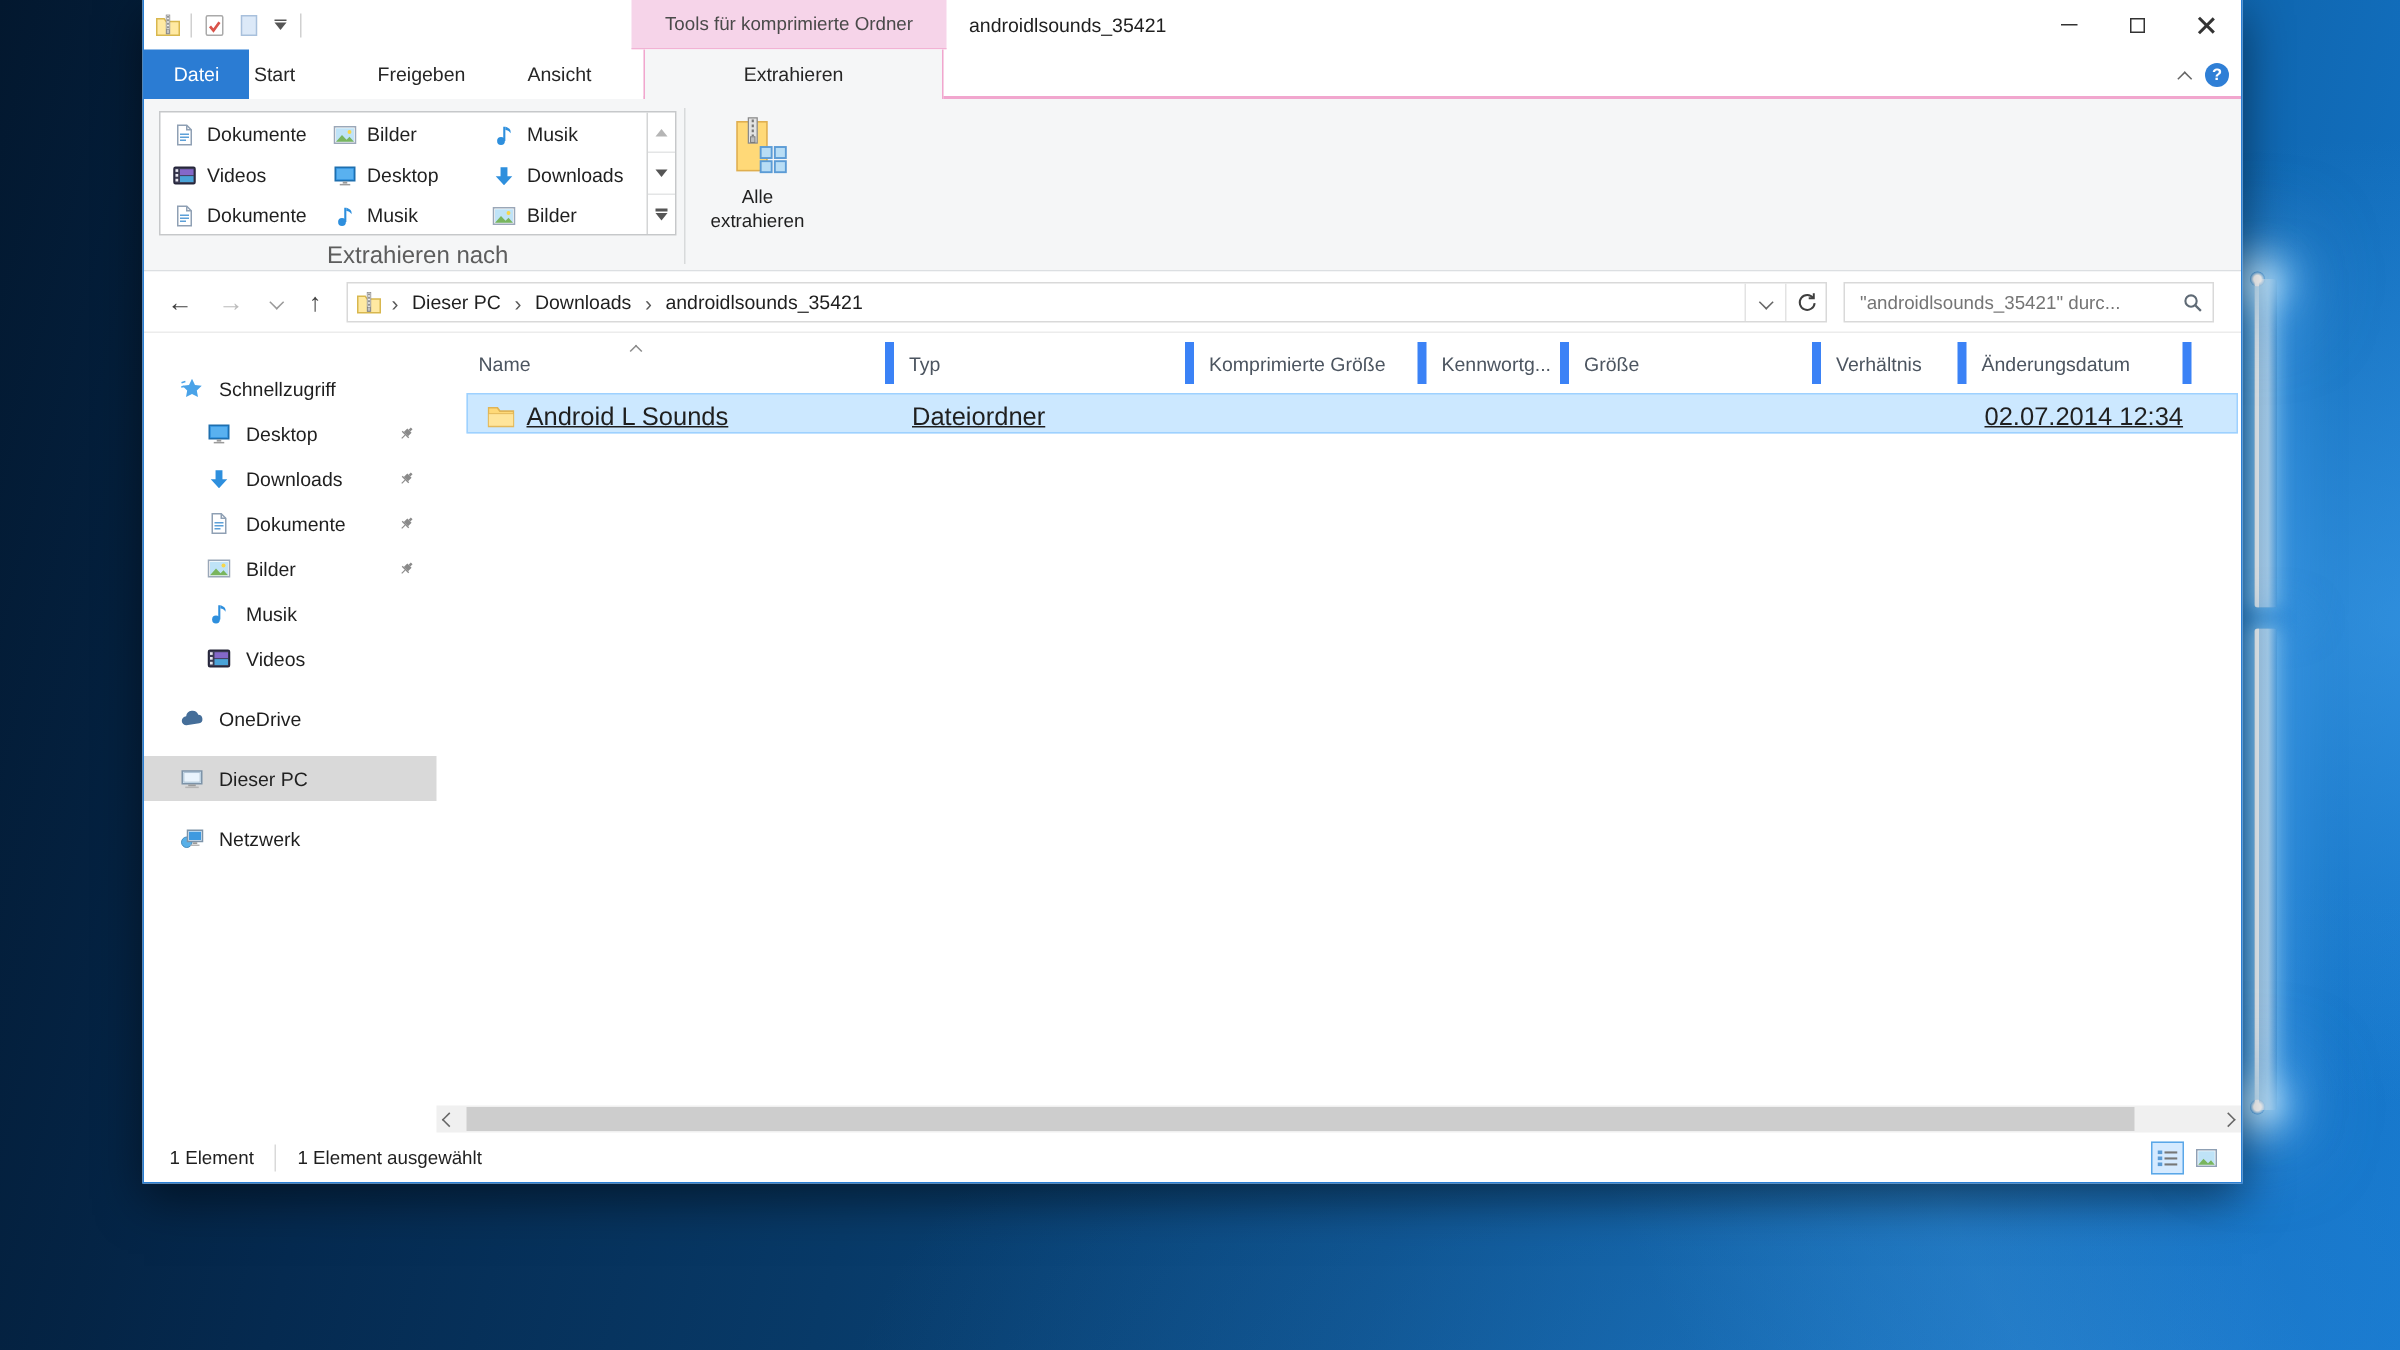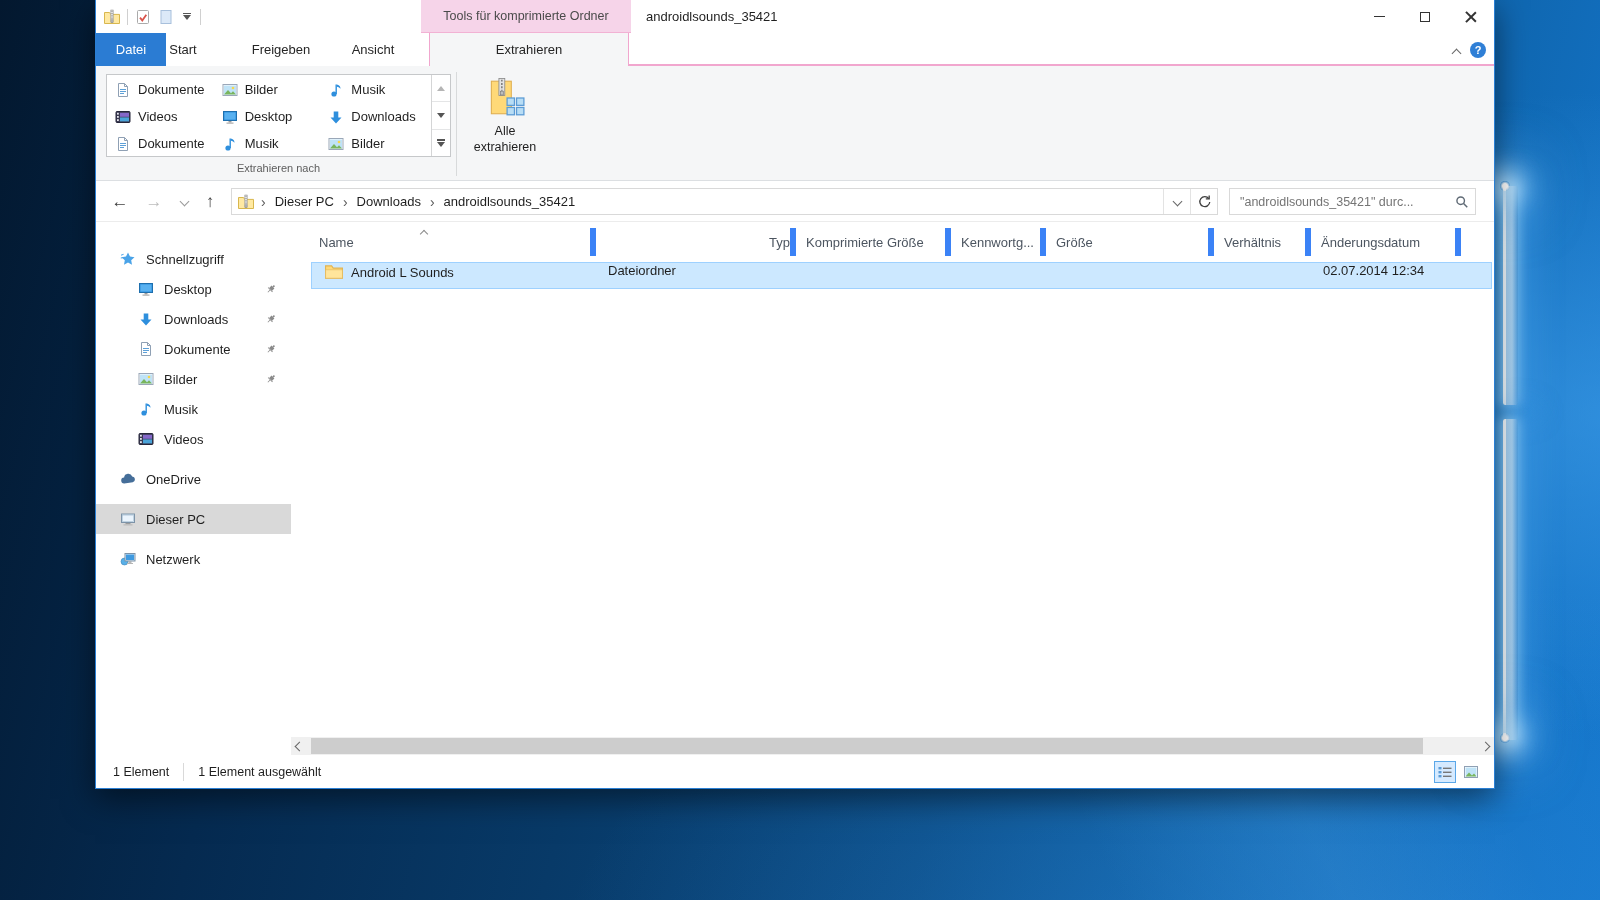--- a/index.html
+++ b/index.html
@@ -66,21 +66,21 @@
 
   
   .ribbon{position:absolute;left:0;top:66px;right:0;height:115px;background:#f5f6f7;border-bottom:1px solid #dcdfe2;}
   .gallery{position:absolute;left:10px;top:8px;width:345px;height:83px;background:#fff;border:1px solid #c6c8ca;display:flex;}
   .gallery-grid{flex:1;display:grid;grid-template-columns:repeat(3,1fr);grid-auto-rows:27px;align-items:center;padding:1px 0 0 4px;}
   .gi{display:flex;align-items:center;gap:7px;font-size:13px;color:#1f1f1f;padding-left:4px;white-space:nowrap;}
   .gallery-scroll{width:19px;border-left:1px solid #d4d5d6;display:flex;flex-direction:column;}
   .gsb{flex:1;display:flex;flex-direction:column;align-items:center;justify-content:center;gap:1px;border-bottom:1px solid #e4e5e6;}
   .gsb:last-child{border-bottom:none;}
   .more-bar{width:8px;height:1.5px;background:#555;}
-  .group-label{position:absolute;left:10px;top:96px;width:345px;text-align:center;font-size:11px;color:#5d5d5d;}
+  .group-label{position:absolute;left:10px;top:96px;width:345px;text-align:center;font-size:16px;color:#5d5d5d;}
   .ribbon-sep{position:absolute;left:360px;top:6px;height:104px;width:1px;background:#d8dadb;}
   .extract-all{position:absolute;left:364px;top:5px;width:90px;height:106px;display:flex;flex-direction:column;
     align-items:center;padding-top:6px;font-size:12.5px;color:#1f1f1f;line-height:16px;text-align:center;}
   .ic-big{width:42px;height:42px;display:block;margin-bottom:4px;}
 
   
   .addressrow{position:absolute;left:0;top:181px;right:0;height:41px;background:#fff;border-bottom:1px solid #ececec;}
   .navbtn{position:absolute;top:0;height:41px;display:flex;align-items:center;justify-content:center;font-size:17px;color:#3f3f3f;}
   .nb-back{left:10px;width:28px;}
   .nb-fwd{left:44px;width:28px;color:#bcbcbc;}
@@ -108,21 +108,21 @@
   .sb-item.selected{background:#d9d9d9;}
   .pin{position:absolute;right:14px;top:9px;width:12px;height:12px;}
 
   .filearea{position:absolute;left:195px;top:0;right:0;height:100%;}
   .colheaders{position:absolute;left:0;top:6px;height:28px;display:flex;font-size:13px;color:#4c5560;}
   .ch{position:relative;display:flex;align-items:center;border-right:6px solid #3b82f6;padding-left:10px;}
   .ch.first{padding-left:28px;}
   .sortchev{position:absolute;left:130px;top:3px;width:6px;height:6px;border-right:1.4px solid #8a8a8a;
     border-bottom:1.4px solid #8a8a8a;transform:rotate(-135deg);}
   .filerow{position:absolute;left:20px;top:40px;right:2px;height:27px;background:#cce8ff;border:1px solid #9ed1ff;
-    display:flex;align-items:flex-start;font-size:13px;color:#1f1f1f;}
+    display:flex;align-items:flex-end;font-size:17px;color:#1f1f1f;text-decoration:underline;}
   .fr-name{width:285px;display:flex;align-items:center;gap:8px;padding-left:13px;}
   .fr-typ{width:200px;padding-left:11px;}
   .fr-comp{width:155px;}.fr-kenn{width:95px;}.fr-size{width:168px;}.fr-ratio{width:97px;}
   .fr-mod{width:150px;padding-left:11px;}
   .ic-folder{width:18px;height:18px;display:block;}
 
   .hscroll{position:absolute;left:0;right:0;top:515px;height:18px;background:#f0f0f0;display:flex;align-items:center;}
   .hs-btn{width:17px;height:18px;display:flex;align-items:center;justify-content:center;}
   .hs-thumb{position:absolute;left:20px;width:1112px;top:1px;height:16px;background:#cdcdcd;}
   .hs-right{position:absolute;right:0;width:17px;height:18px;display:flex;align-items:center;justify-content:center;}
@@ -510,21 +510,21 @@
           <span>Netzwerk</span>
         </div>
       </div>
 
       <div class="filearea">
         <div class="colheaders">
           <div class="ch first" style="width:305px;">
             <span class="sortchev"></span>
             <span>Name</span>
           </div>
-          <div class="ch" style="width:200px;justify-content:flex-end;">
+          <div class="ch" style="width:200px;">
               <span>Typ</span>
             </div>
           <div class="ch" style="width:155px;">
               <span>Komprimierte Größe</span>
             </div>
           <div class="ch" style="width:95px;">
               <span>Kennwortg...</span>
             </div>
           <div class="ch" style="width:168px;">
               <span>Größe</span>

